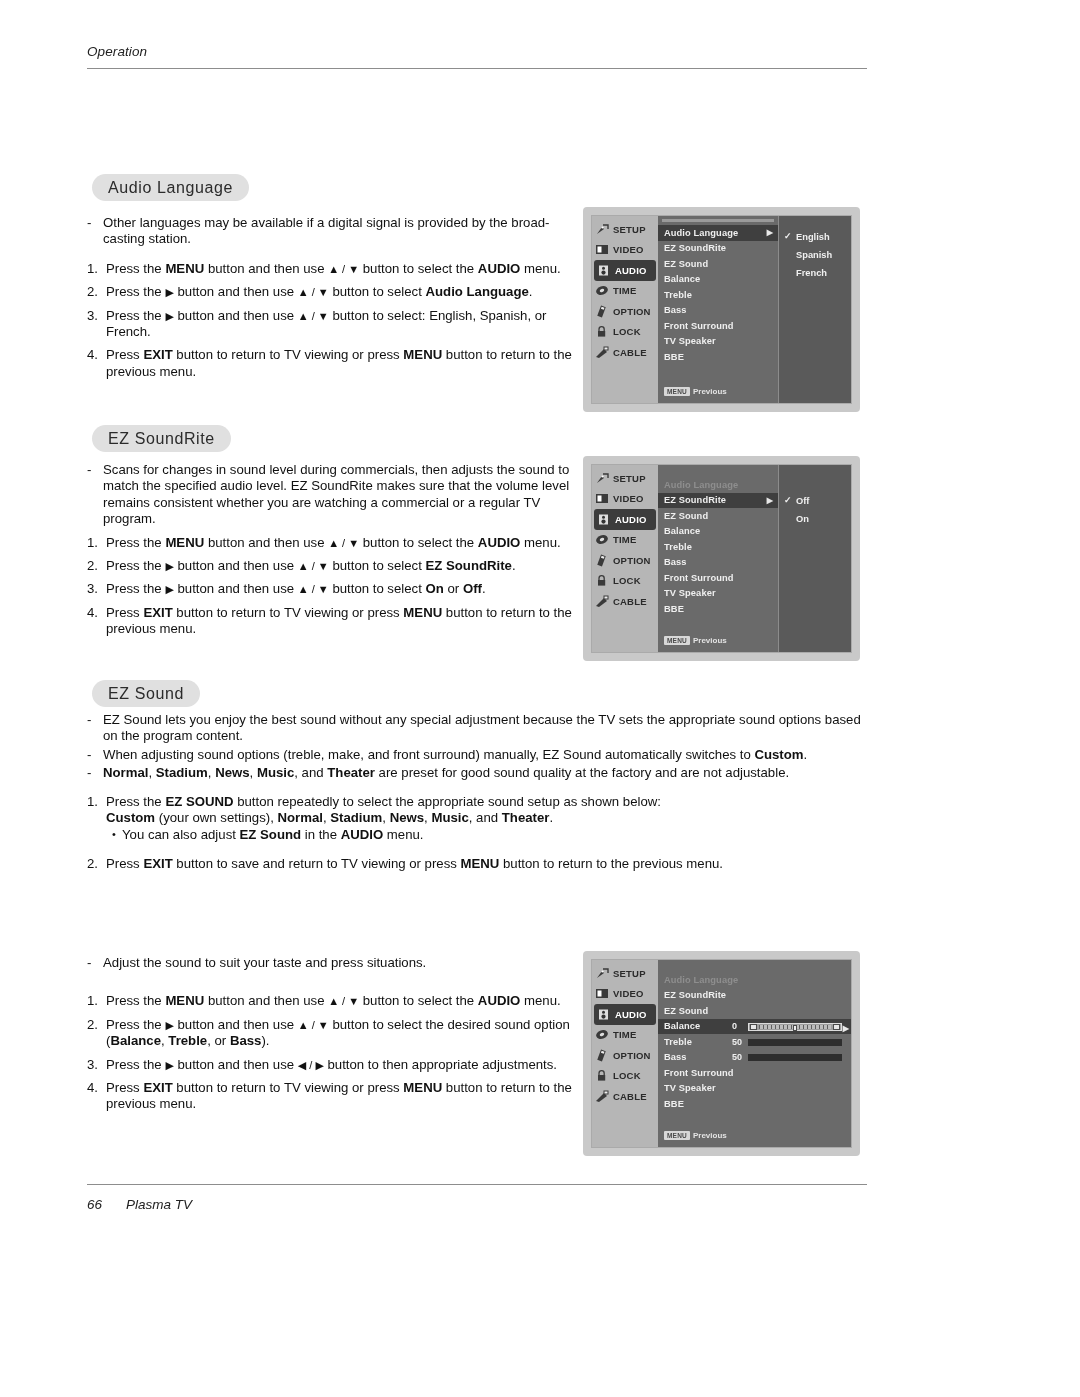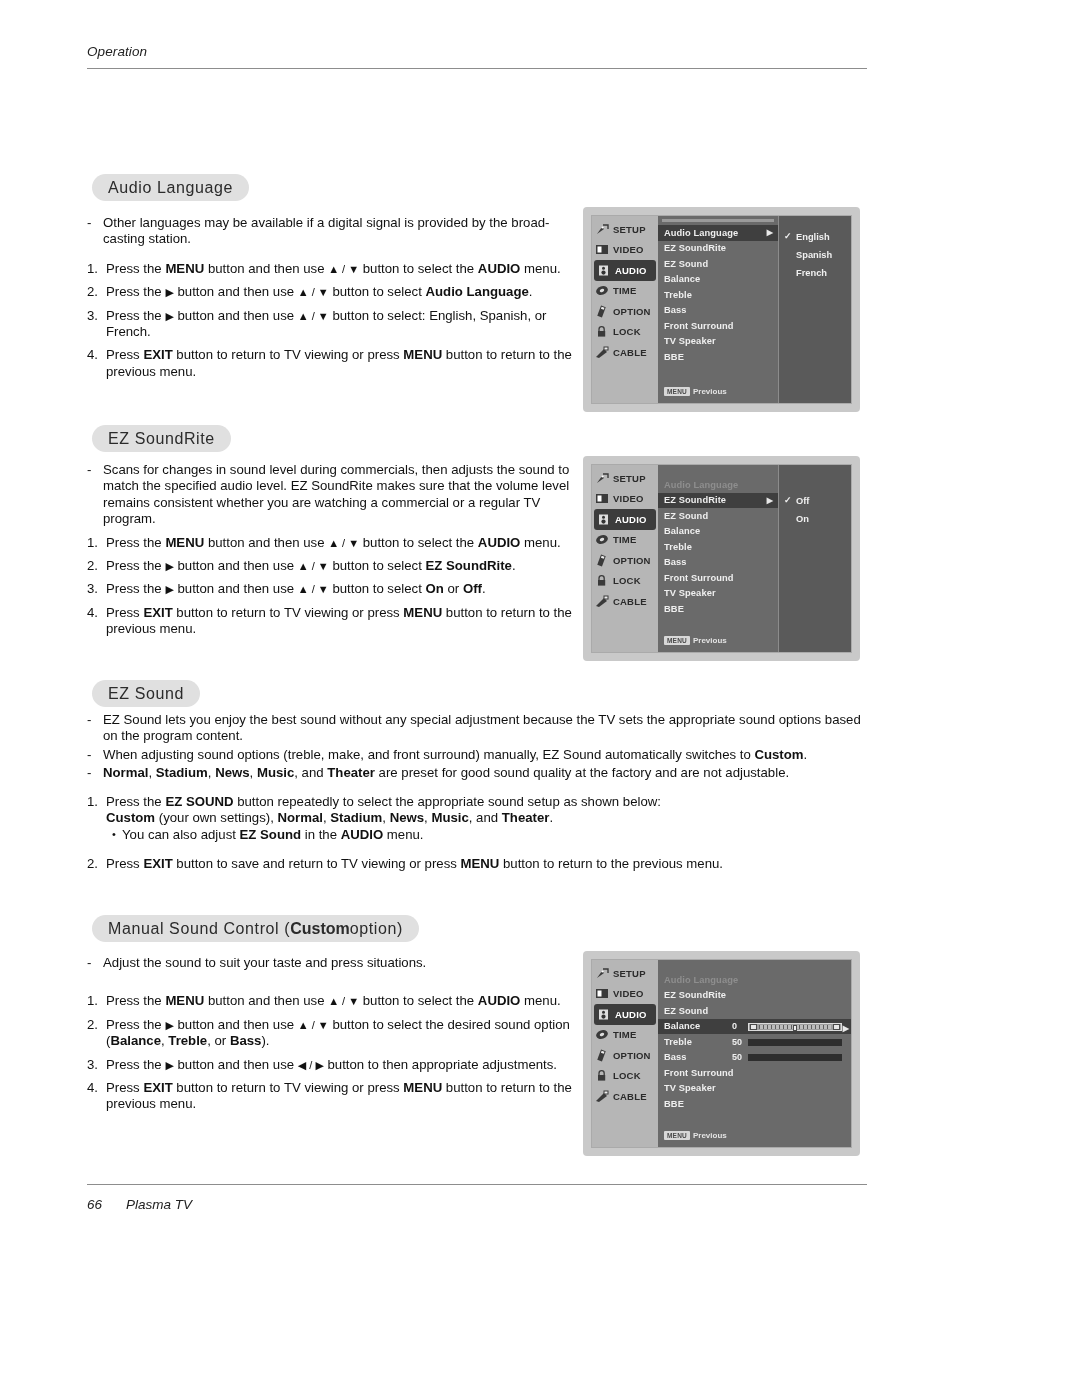--- a/index.html
+++ b/index.html
@@ -508,25 +508,20 @@
         <span>You can also adjust </span><b>EZ Sound</b><span> in the </span><b>AUDIO</b><span> menu.</span>
       </div>
     </div>
     <div class="gap" style="height:5px"></div>
     <div class="num-item">
       <span class="mk">2.</span>
       <span>Press </span><b>EXIT</b><span> button to save and return to TV viewing or press </span><b>MENU</b><span> button to return to the previous menu.</span>
     </div>
   </div>
 
-  <div class="pill" style="left:92px; top:915px;">
-    <span>Manual Sound Control (</span>
-      <b>Custom</b>
-      <span> option)</span>
-  </div>
 
   <div class="txt" style="left:87px; top:955px; width:490px;">
     <div class="dash-item">
       <span class="mk">-</span>
       <span>Adjust the sound to suit your taste and press situations.</span>
     </div>
     <div class="gap" style="height:20px"></div>
     <div class="num-item">
       <span class="mk">1.</span>
       <span>Press the </span><b>MENU</b><span> button and then use </span><span class="ar">▲ / ▼</span><span> button to select the </span><b>AUDIO</b><span> menu.</span>

